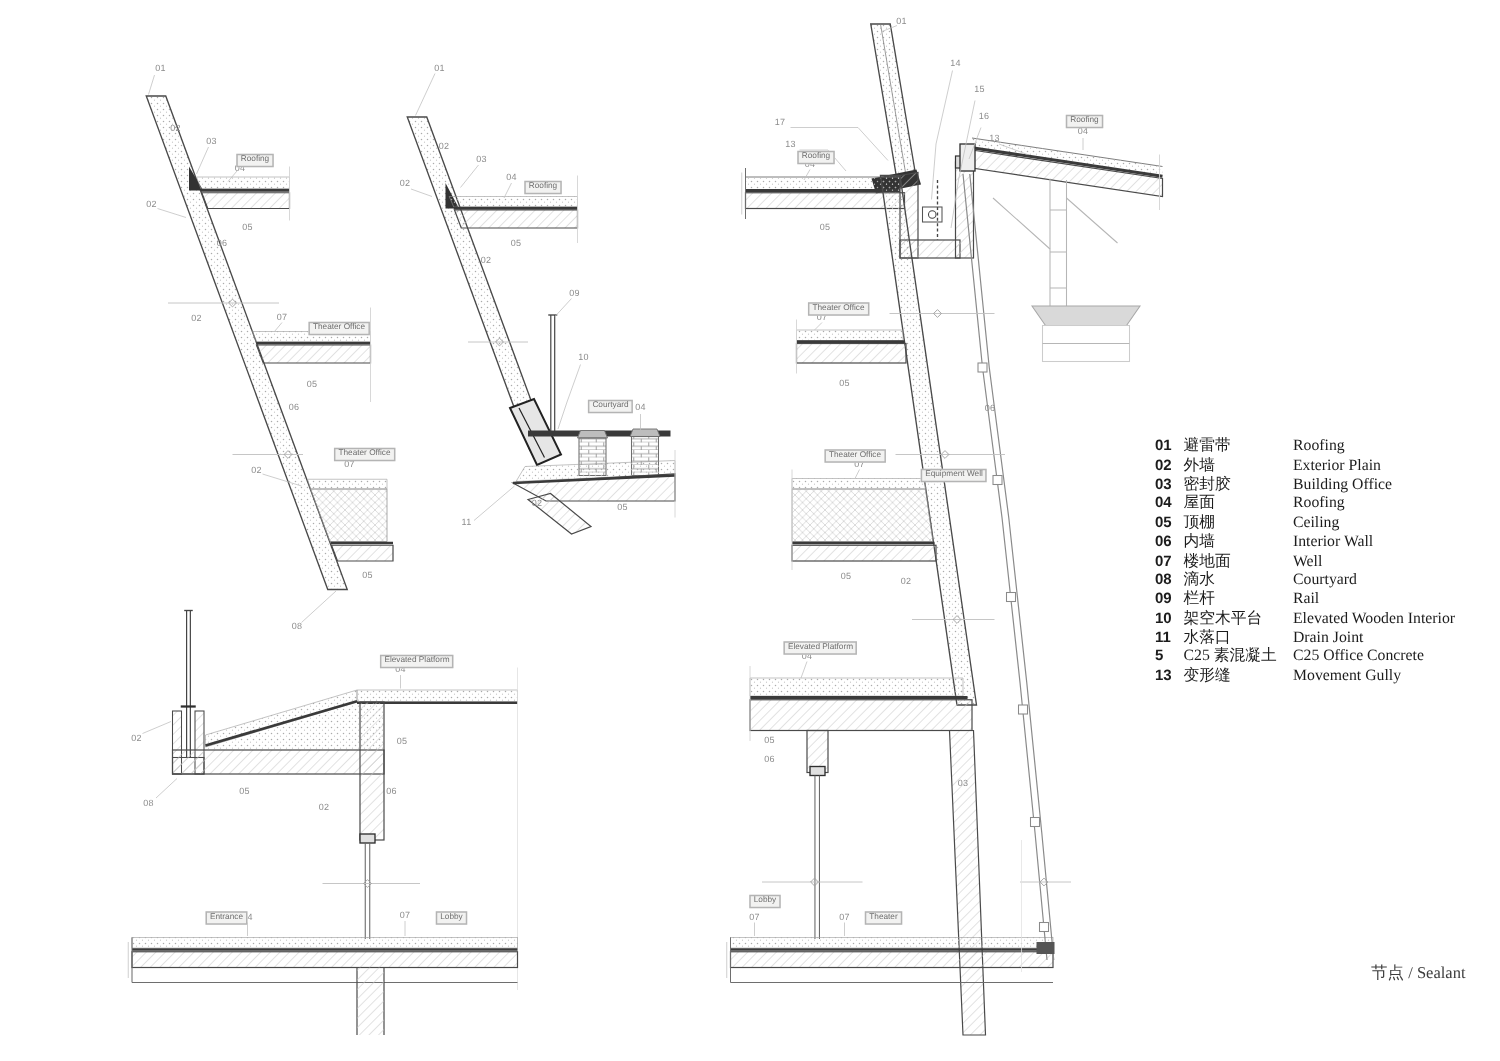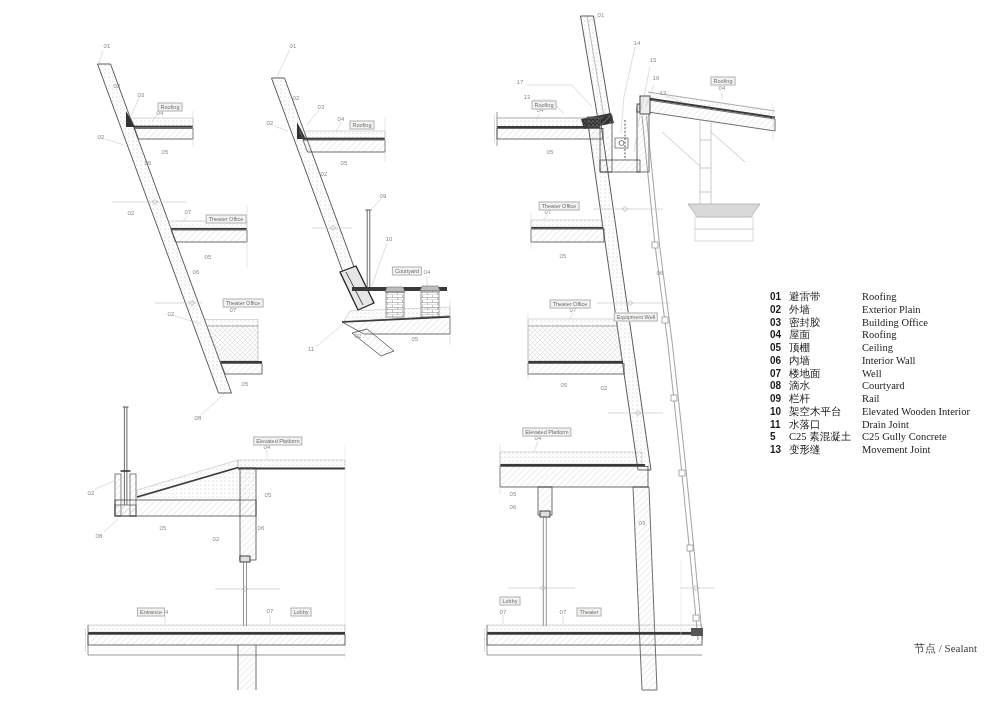--- a/index.html
+++ b/index.html
@@ -373,24 +373,24 @@
         <span class="len">Elevated Wooden Interior</span>
       </div>
       <div class="lrow">
         <span class="lnum">11</span>
         <span class="lzh">水落口</span>
         <span class="len">Drain Joint</span>
       </div>
       <div class="lrow">
         <span class="lnum">5</span>
         <span class="lzh">C25 素混凝土</span>
-        <span class="len">C25 Gully Concrete</span>
+        <span class="len">C25 Office Concrete</span>
       </div>
       <div class="lrow">
         <span class="lnum">13</span>
         <span class="lzh">变形缝</span>
-        <span class="len">Movement Joint</span>
+        <span class="len">Movement Gully</span>
       </div>
     </div>
 
 <div class="caption">节点 / Sealant</div>
 
 </div>
 
 </body></html>

